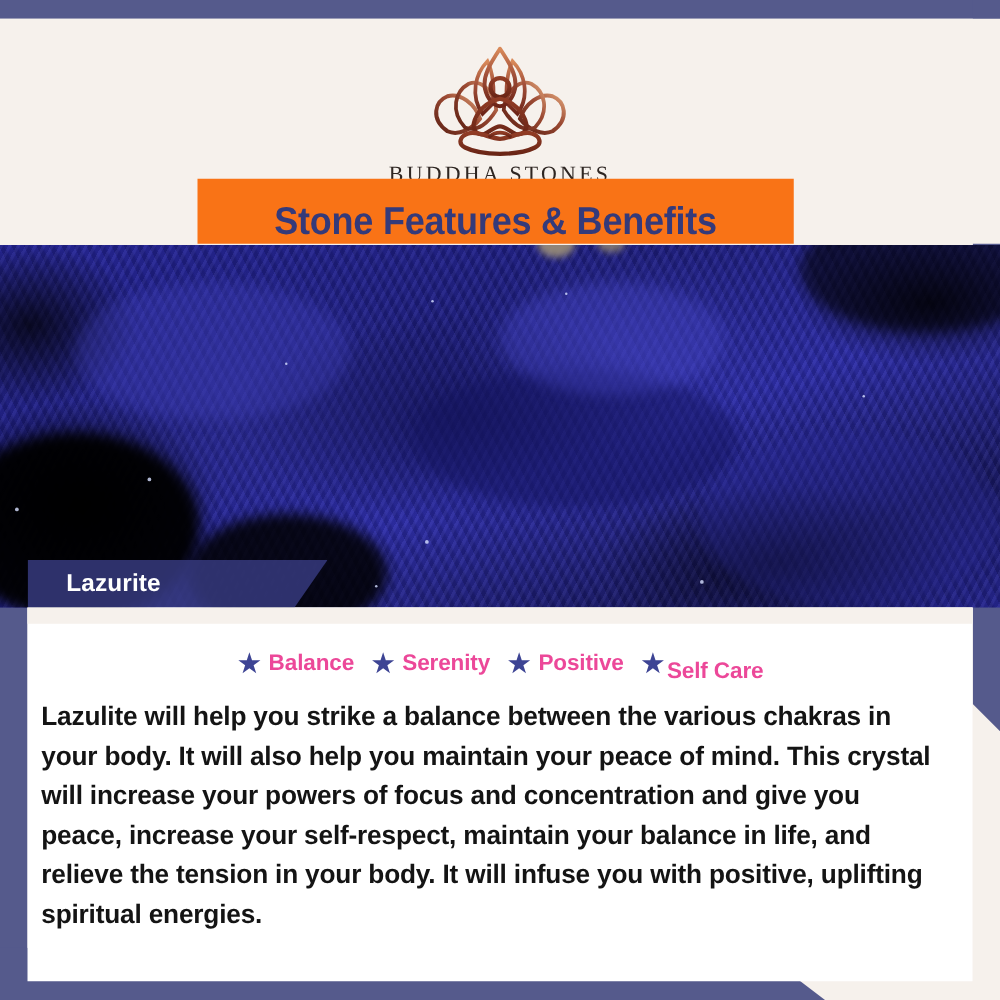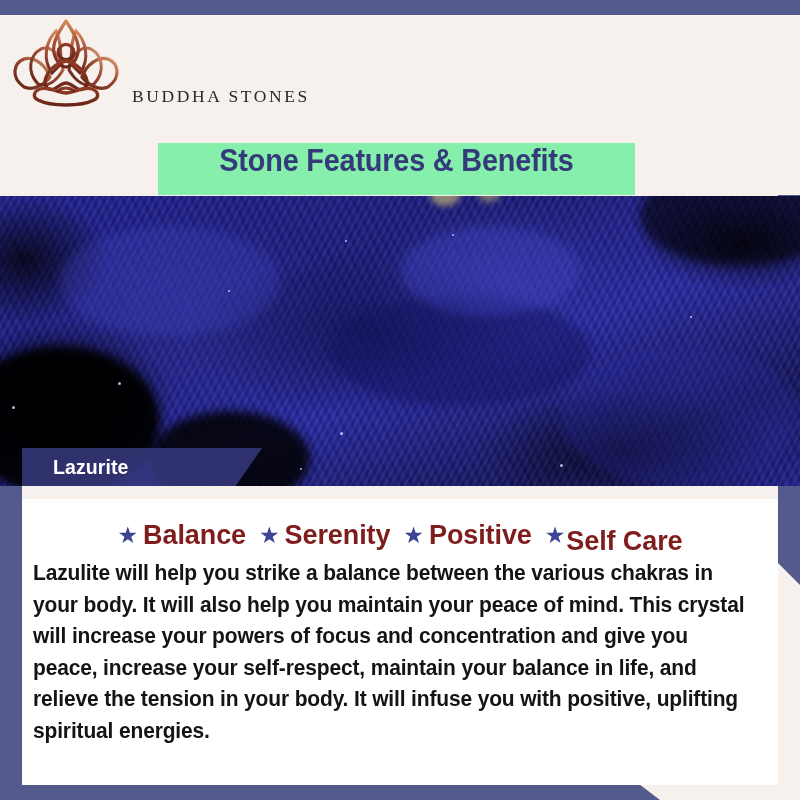--- a/index.html
+++ b/index.html
@@ -40,41 +40,41 @@
     clip-path: polygon(0 0, 605px 0, 660px 100%, 0 100%);
   }
 
   
   .header {
     position: absolute; left: 0; top: 15px;
     width: 800px; height: 180px;
     background: #f6f1ec;
   }
   .logo-wrap {
-    position: absolute; left: 0; top: 0;
+    position: absolute; left: 0; top: 18px;
     width: 800px;
-    display: flex; 
-    align-items: flex-end; justify-content: flex-start;
+    display: flex; flex-direction: column;
+    align-items: center; justify-content: flex-start;
   }
   .logo-mark { width: 132px; height: 92px; display: block; }
   .logo-text {
     margin-top: 4px;
     font-family: "Liberation Serif", serif;
     font-size: 17.5px;
     letter-spacing: 2.6px;
     color: #2e2622;
     font-weight: 400;
   }
 
   
   .title-banner {
     position: absolute; left: 158px; top: 143px;
     width: 477px; height: 52px;
-    background: #86efac;
-    display: flex; align-items: flex-start; justify-content: center;
+    background: #f97316;
+    display: flex; align-items: flex-end; justify-content: center;
     z-index: 4;
   }
   .title-text {
     font-size: 31px;
     font-weight: bold;
     color: #343a7a;
     letter-spacing: -0.2px;
     transform: scaleX(0.93);
     white-space: nowrap;
   }
@@ -145,23 +145,23 @@
     color: #3d4494;
   }
   .kw-group { display: flex; align-items: center; }
   .kw-star {
     font-size: 23px;
     line-height: 1;
     color: #3d4494;
     margin-right: 5px;
   }
   .kw-label {
-    font-size: 27px;
-    font-weight: bold;
-    color: #7f1d1d;
+    font-size: 18px;
+    font-weight: bold;
+    color: #ec4899;
     letter-spacing: -0.1px;
     margin-right: 13px;
     white-space: nowrap;
   }
   .kw-group:last-child .kw-label { margin-right: 0; margin-top: 12px; }
   .kw-group.tight .kw-star { margin-right: 1px; }
 
   .body-text {
     position: absolute; left: 11px; top: 72px;
     width: 734px;

